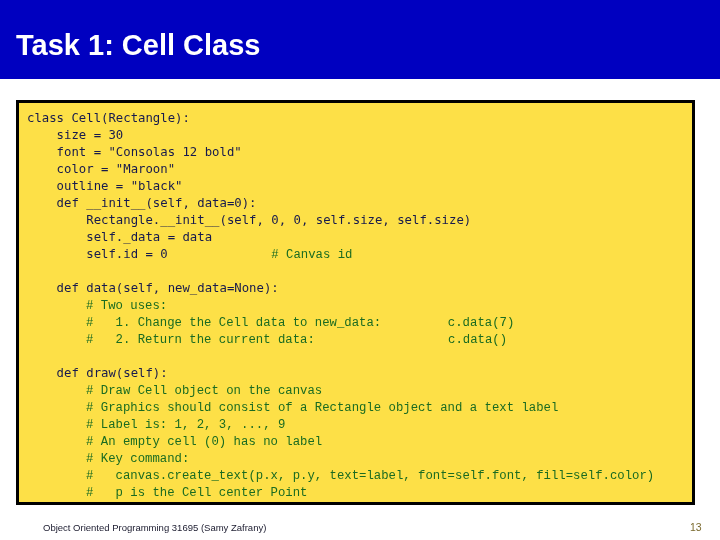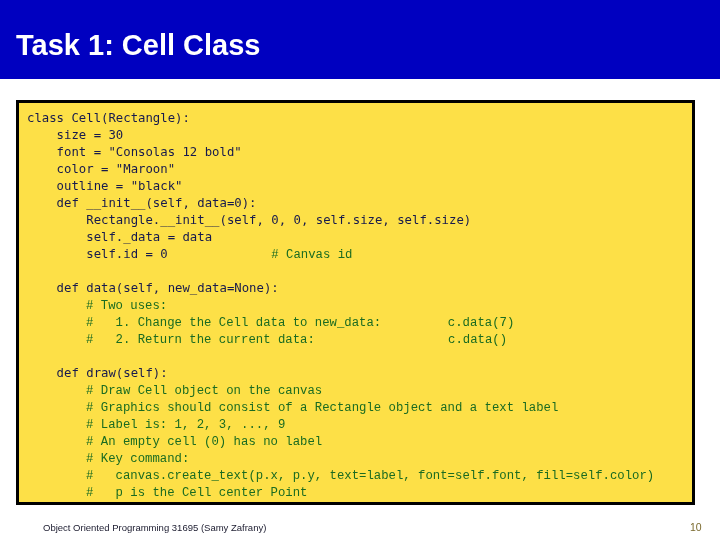--- a/index.html
+++ b/index.html
@@ -106,15 +106,15 @@
 
   <div id="title-bar">
     <div id="title-text">Task 1: Cell Class</div>
   </div>
 
   <div id="code-box">
     <div id="code-lines"><div class="code-line"><span class="tok-code">class Cell(Rectangle):</span></div><div class="code-line"><span class="tok-code">    size = 30</span></div><div class="code-line"><span class="tok-code">    font = "Consolas 12 bold"</span></div><div class="code-line"><span class="tok-code">    color = "Maroon"</span></div><div class="code-line"><span class="tok-code">    outline = "black"</span></div><div class="code-line"><span class="tok-code">    def __init__(self, data=0):</span></div><div class="code-line"><span class="tok-code">        Rectangle.__init__(self, 0, 0, self.size, self.size)</span></div><div class="code-line"><span class="tok-code">        self._data = data</span></div><div class="code-line"><span class="tok-code">        self.id = 0</span><span>              </span><span class="tok-comment"># Canvas id</span></div><div class="code-line blank">&nbsp;</div><div class="code-line"><span class="tok-code">    def data(self, new_data=None):</span></div><div class="code-line"><span class="tok-comment">        # Two uses:</span></div><div class="code-line"><span class="tok-comment">        #   1. Change the Cell data to new_data:</span><span>         </span><span class="tok-comment">c.data(7)</span></div><div class="code-line"><span class="tok-comment">        #   2. Return the current data:</span><span>                  </span><span class="tok-comment">c.data()</span></div><div class="code-line blank">&nbsp;</div><div class="code-line"><span class="tok-code">    def draw(self):</span></div><div class="code-line"><span class="tok-comment">        # Draw Cell object on the canvas</span></div><div class="code-line"><span class="tok-comment">        # Graphics should consist of a Rectangle object and a text label</span></div><div class="code-line"><span class="tok-comment">        # Label is: 1, 2, 3, ..., 9</span></div><div class="code-line"><span class="tok-comment">        # An empty cell (0) has no label</span></div><div class="code-line"><span class="tok-comment">        # Key command:</span></div><div class="code-line"><span class="tok-comment">        #   canvas.create_text(p.x, p.y, text=label, font=self.font, fill=self.color)</span></div><div class="code-line"><span class="tok-comment">        #   p is the Cell center Point</span></div></div>
   </div>
 
   <div id="footer-text">Object Oriented Programming 31695  (Samy Zafrany)</div>
-  <div id="page-number">10</div>
+  <div id="page-number">13</div>
 
 </div>
 
 </body></html>

